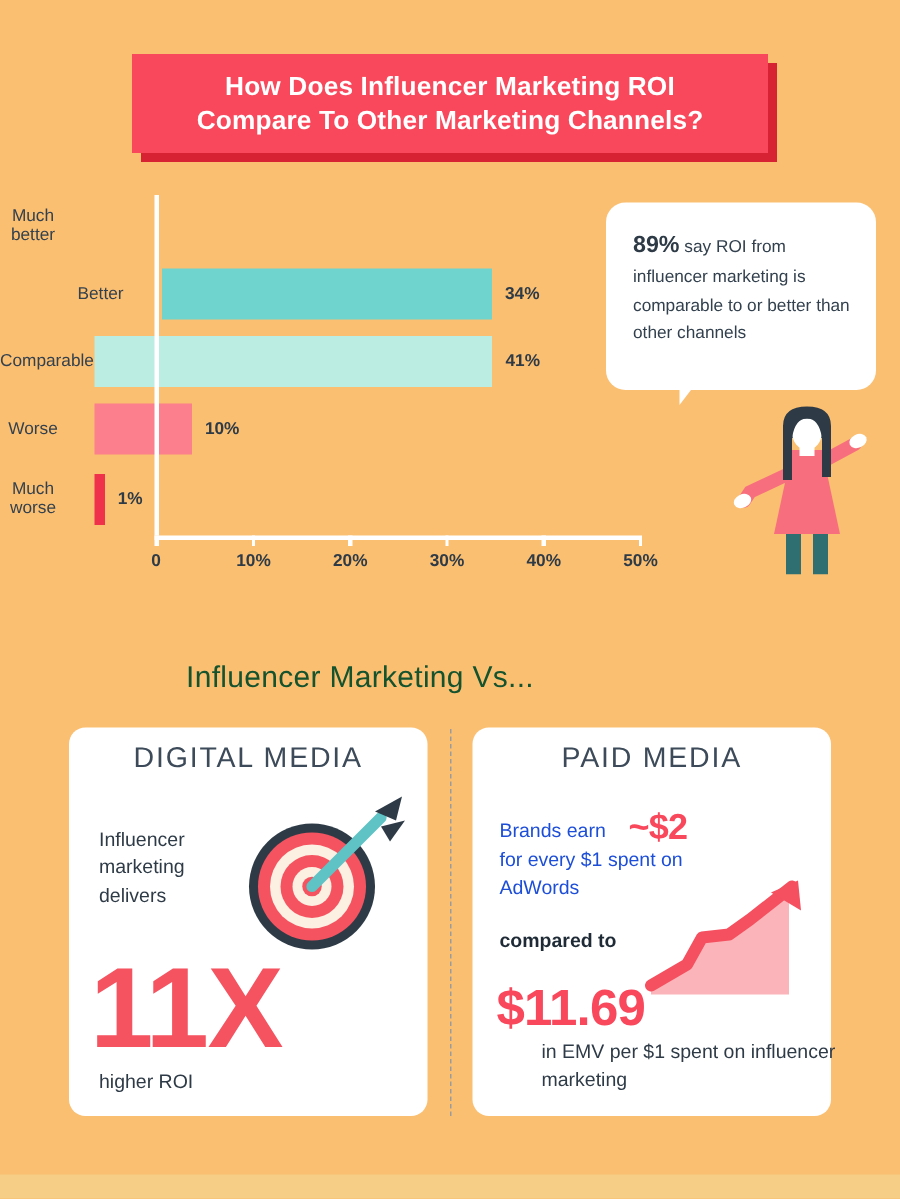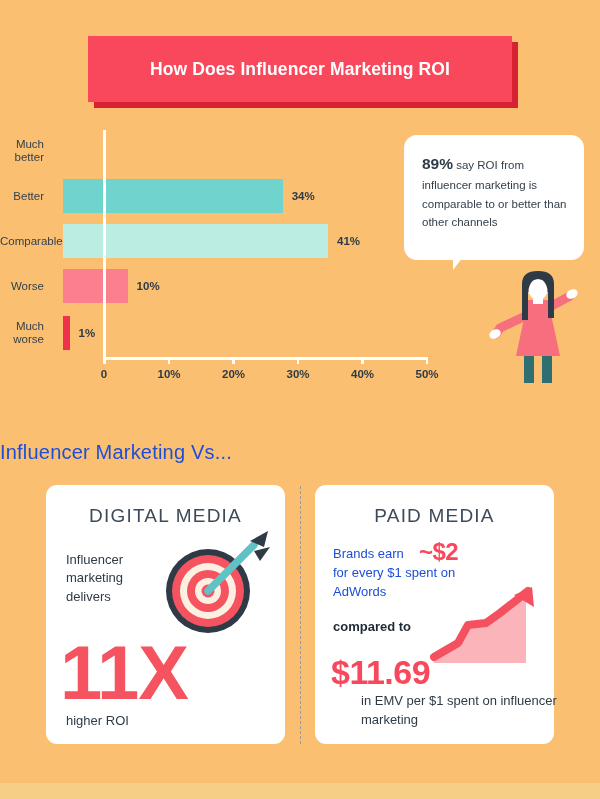--- a/index.html
+++ b/index.html
@@ -76,21 +76,21 @@
   .bar-row {
     position: absolute;
     left: 0;
     height: 34px;
     width: 470px;
     display: flex;
     align-items: center;
   }
   .bar-label {
     width: 63px;
-    text-align: right;
+    text-align: center;
     font-size: 11.5px;
     color: #33414E;
     padding-right: 19px;
     box-sizing: border-box;
     line-height: 1.1;
   }
   .bar-track {
     position: relative;
     flex: 1;
     height: 34px;
@@ -181,44 +181,44 @@
     width: 104px;
     height: 115px;
   }
 
   
   .section-title {
     position: absolute;
     left: 0;
     top: 441px;
     width: 480px;
-    text-align: left;
+    text-align: center;
     font-size: 20px;
-    color: #1d4ed8;
+    color: #14532d;
     letter-spacing: 0.2px;
   }
 
   
   .card {
     position: absolute;
     top: 485px;
     width: 239px;
     height: 259px;
     background: #FFFFFF;
     border-radius: 11px;
     box-sizing: border-box;
   }
   .card-left  { left: 46px; }
   .card-right { left: 315px; }
   .card-title {
     text-align: center;
     font-size: 19px;
     color: #3C4A59;
     letter-spacing: 1.2px;
-    padding-top: 20px;
+    padding-top: 10px;
   }
   .divider {
     position: absolute;
     left: 300px;
     top: 486px;
     width: 0;
     height: 258px;
     border-left: 1.5px dashed #9B9B9B;
   }
 
@@ -315,31 +315,32 @@
 </head>
 <body>
 
 <div class="page">
 
   <div class="banner-wrap">
     <div class="banner-shadow"></div>
     <div class="banner">
       <div class="banner-text">
         <span>How Does Influencer Marketing ROI</span><br>
+        <span>Compare To Other Marketing Channels?</span>
       </div>
     </div>
   </div>
 
   <div class="chart">
 
     <div class="bar-row" style="top:4px;">
       <div class="bar-label">Much better</div>
     </div>
 
-    <div class="bar-row" style="top:49px;">
+    <div class="bar-row" style="top:49px;margin-left:45px;">
       <div class="bar-label">Better</div>
       <div class="bar-track">
         <div class="bar" style="width:219.7px;background:#6FD4CE;"></div>
         <div class="bar-value">34%</div>
       </div>
     </div>
 
     <div class="bar-row" style="top:94px;">
       <div class="bar-label">Comparable</div>
       <div class="bar-track">

